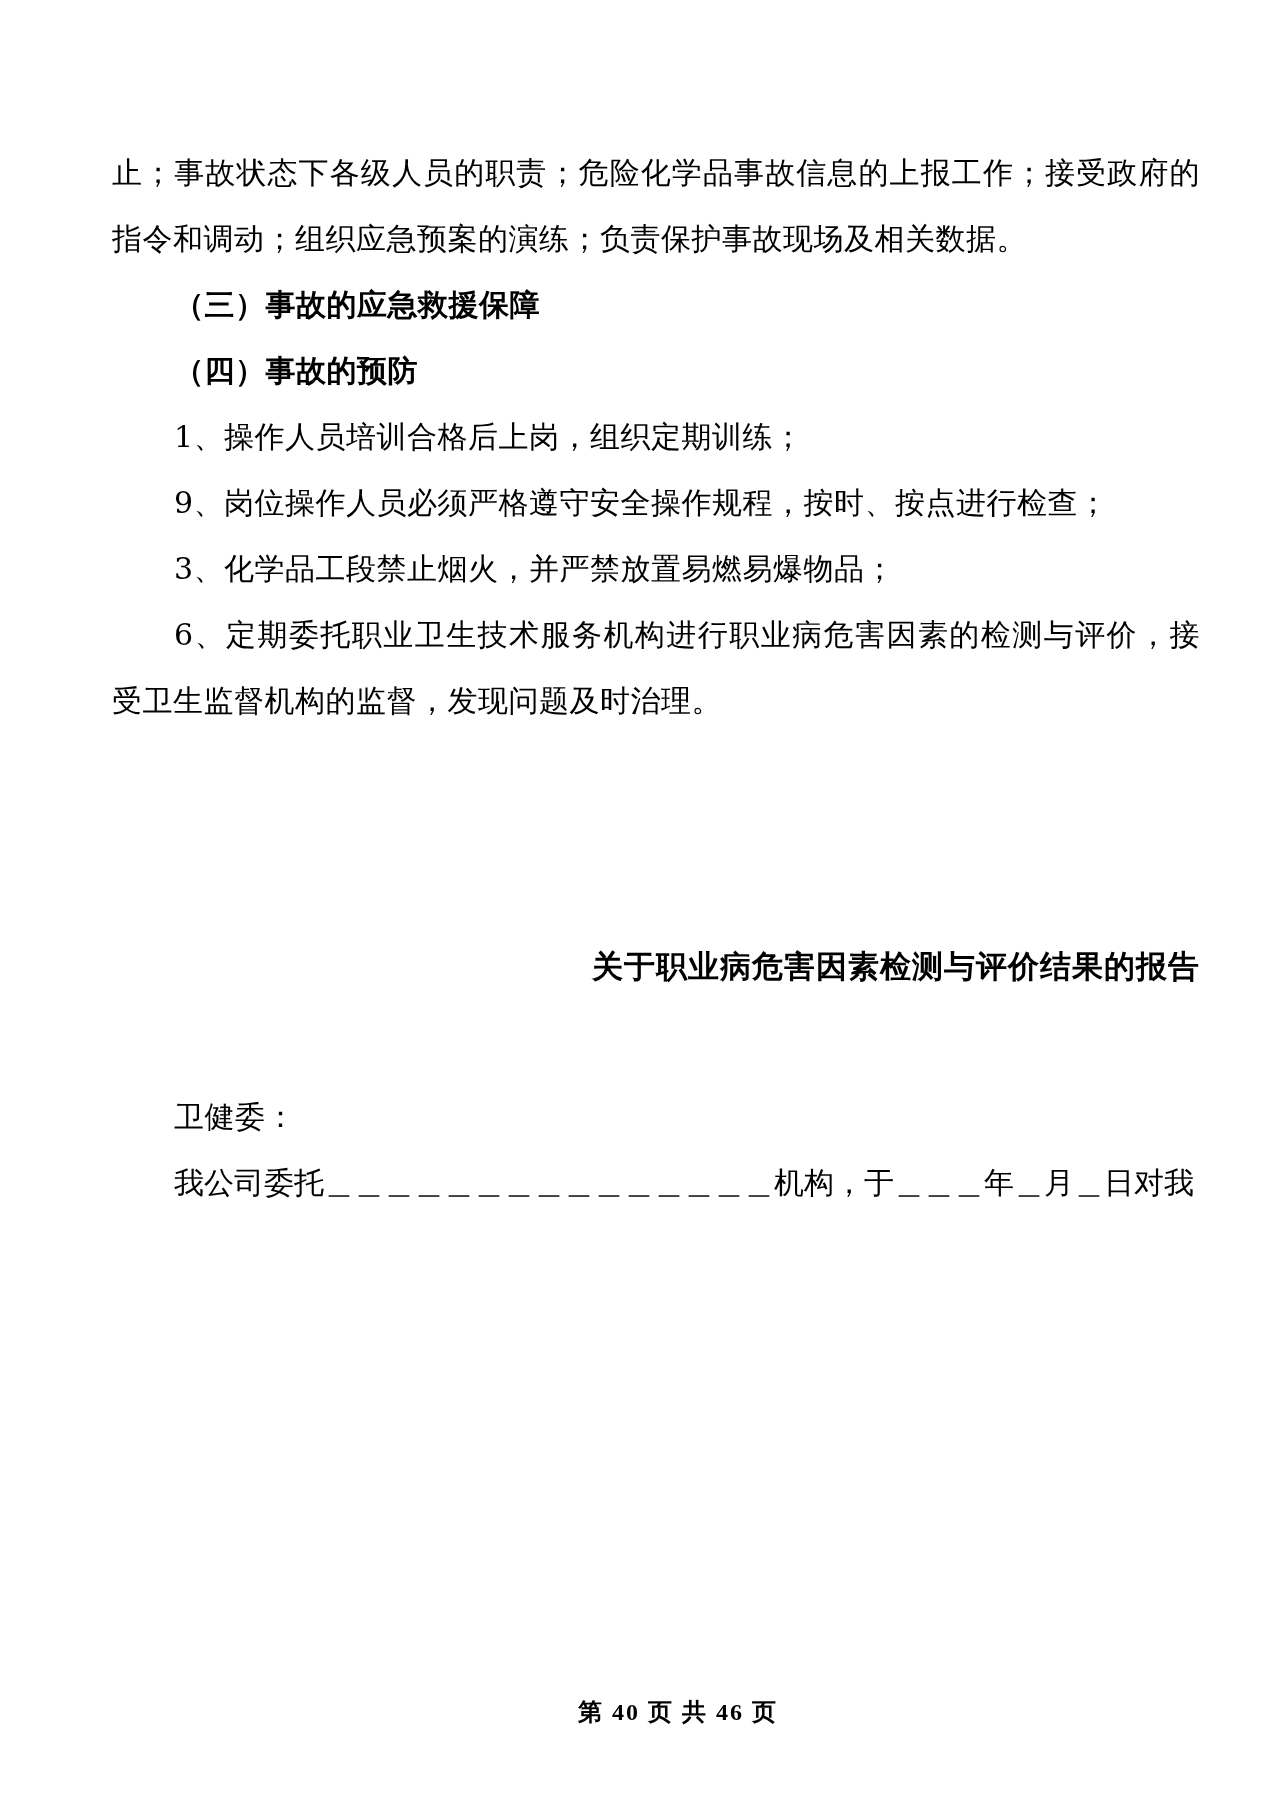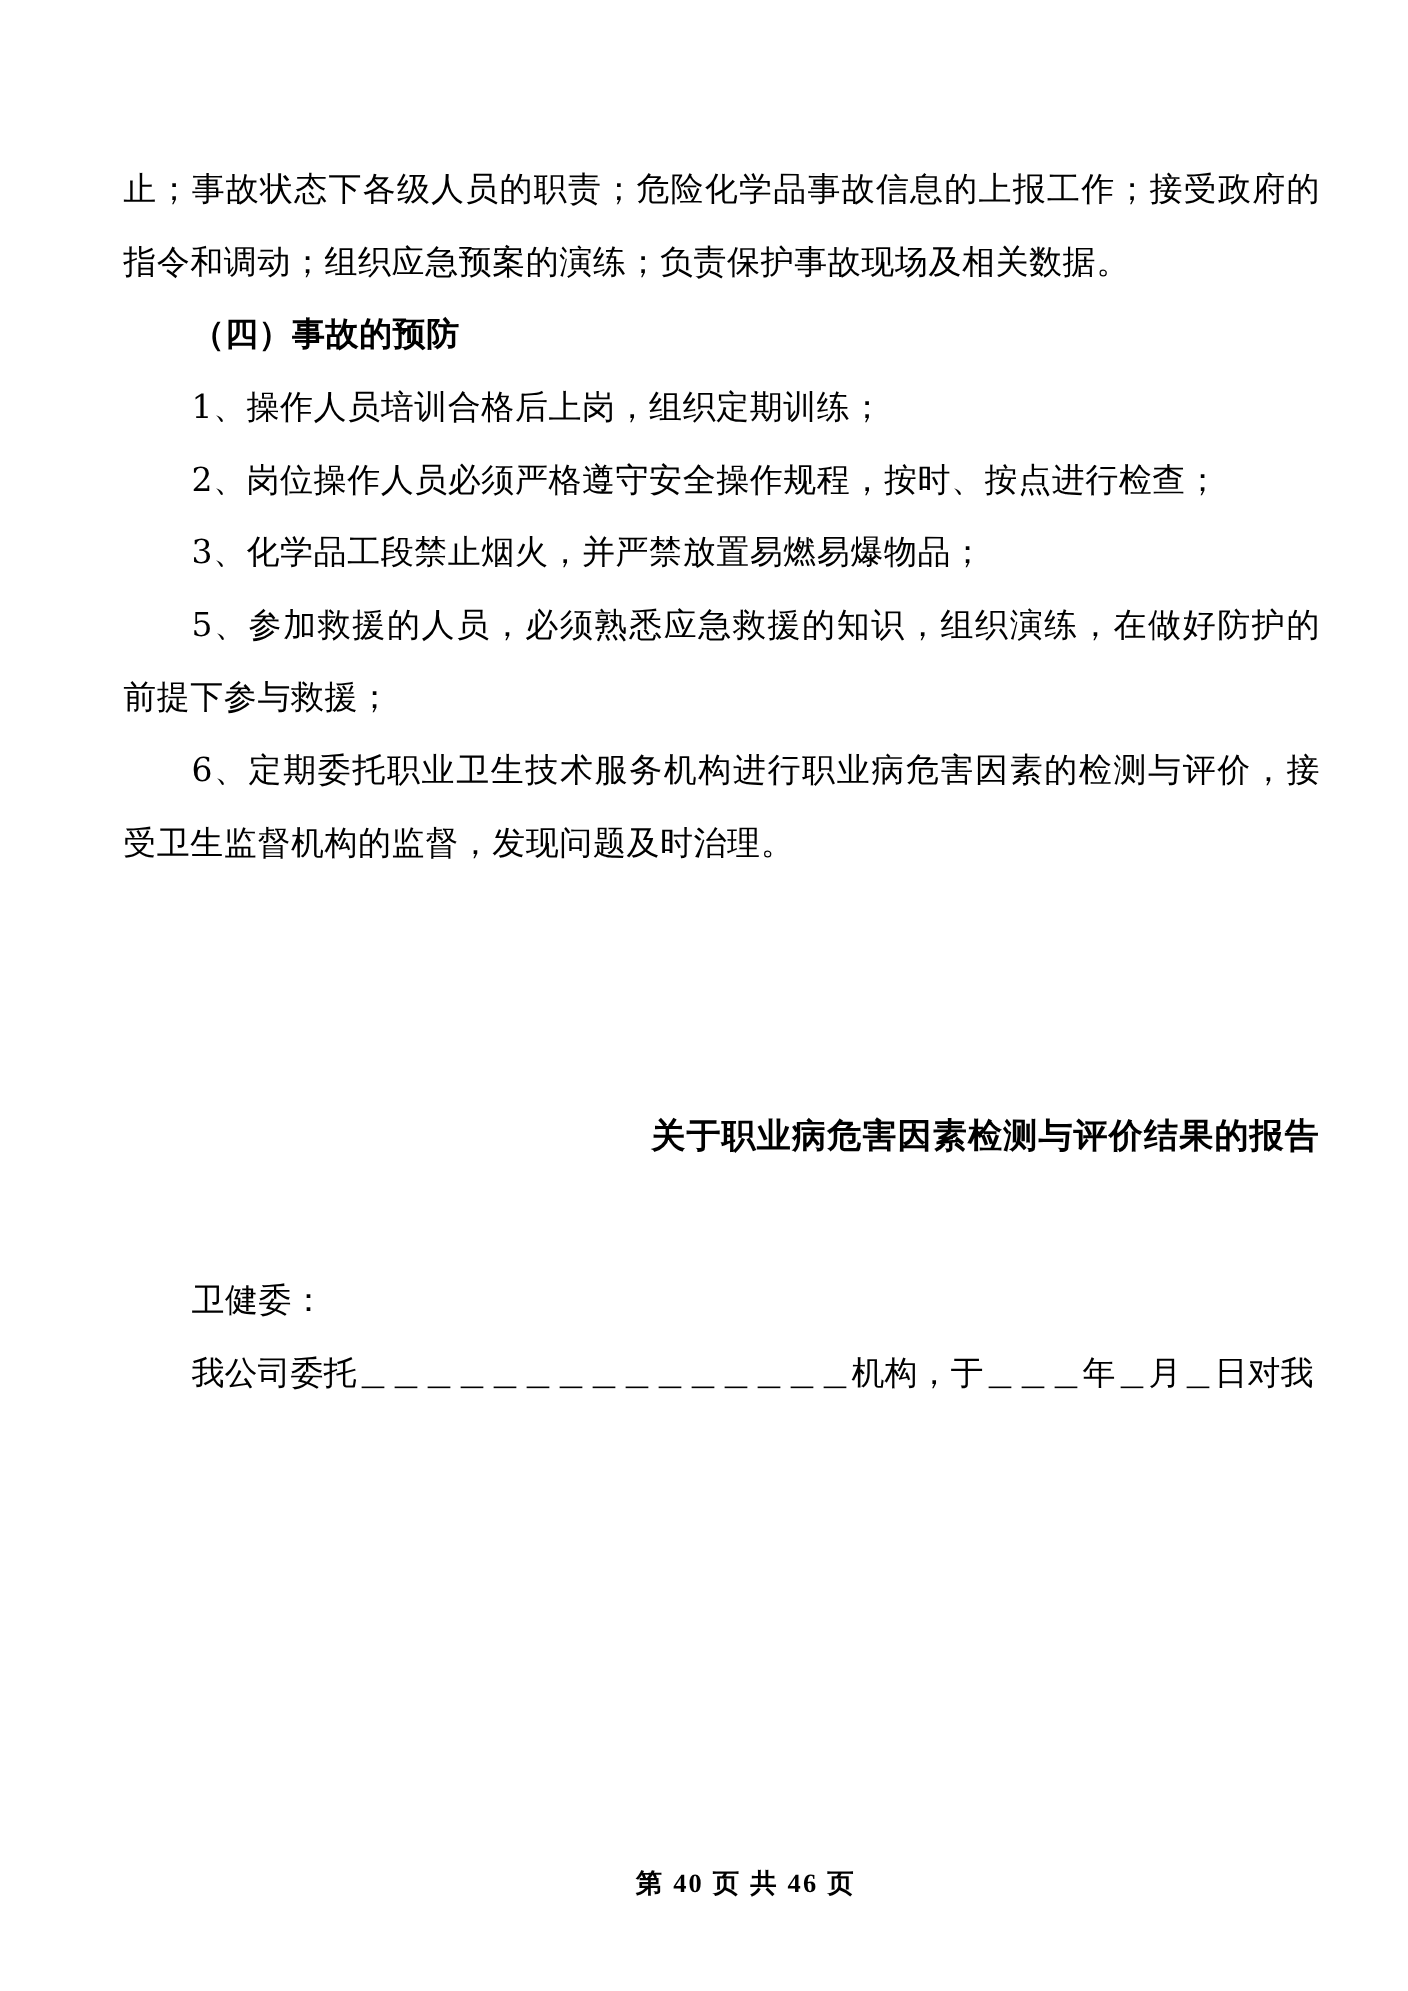--- a/index.html
+++ b/index.html
@@ -70,28 +70,28 @@
     letter-spacing: 0;
   }
 </style>
 </head>
 <body>
 
 <div class="page">
 
   <p class="para">止；事故状态下各级人员的职责；危险化学品事故信息的上报工作；接受政府的指令和调动；组织应急预案的演练；负责保护事故现场及相关数据。</p>
 
+  <p class="heading">（三）事故的应急救援保障</p>
 
 
   <p class="heading">（四）事故的预防</p>
 
   <p class="para indent">1、操作人员培训合格后上岗，组织定期训练；</p>
-  <p class="para indent">2、岗位操作人员必须严格遵守安全操作规程，按时、按点进行检查；</p>
+  <p class="para indent">9、岗位操作人员必须严格遵守安全操作规程，按时、按点进行检查；</p>
   <p class="para indent">3、化学品工段禁止烟火，并严禁放置易燃易爆物品；</p>
-  <p class="para indent">5、参加救援的人员，必须熟悉应急救援的知识，组织演练，在做好防护的前提下参与救援；</p>
   <p class="para indent">6、定期委托职业卫生技术服务机构进行职业病危害因素的检测与评价，接受卫生监督机构的监督，发现问题及时治理。</p>
 
   <div class="spacer-big"></div>
 
   <p class="report-title">关于职业病危害因素检测与评价结果的报告</p>
 
   <div class="spacer-mid"></div>
 
   <p class="para indent">卫健委：</p>
 

